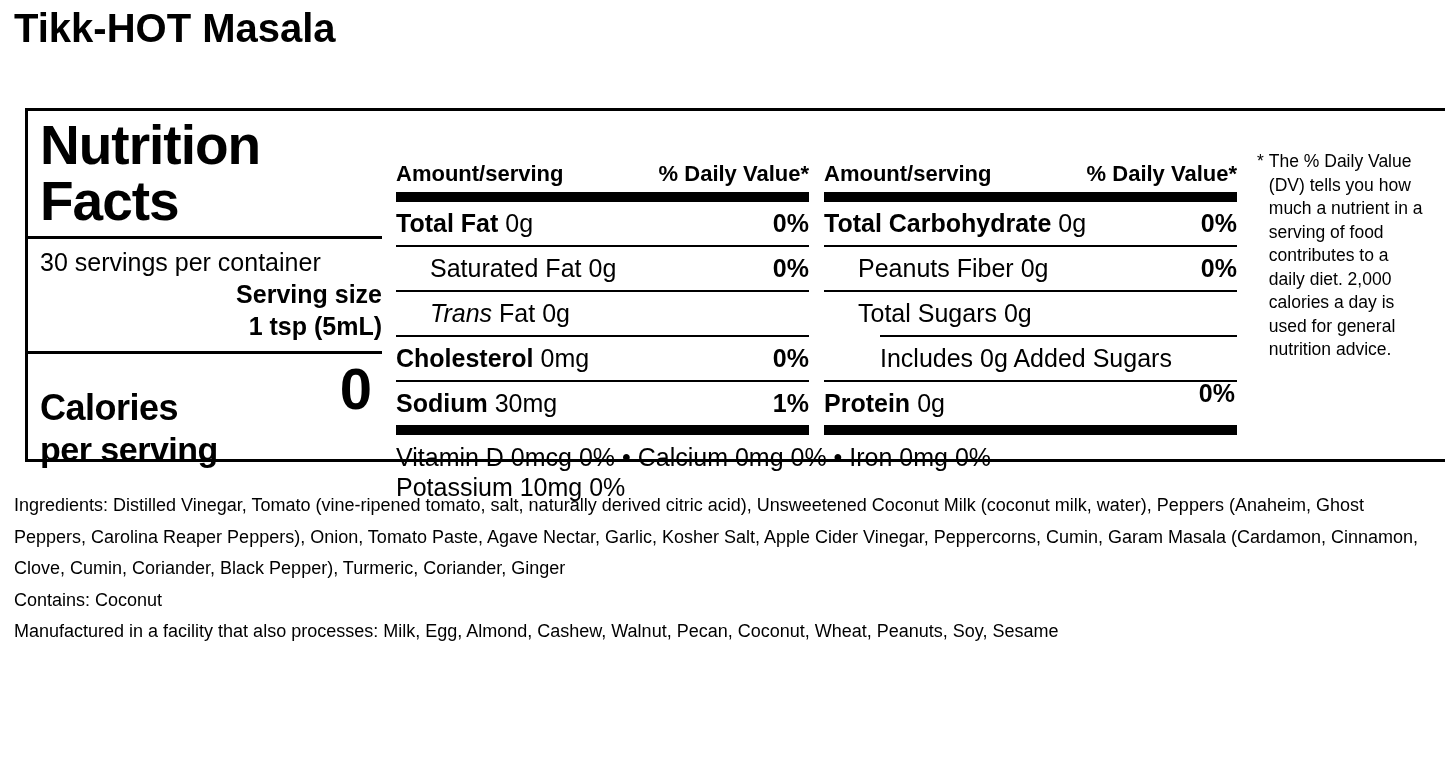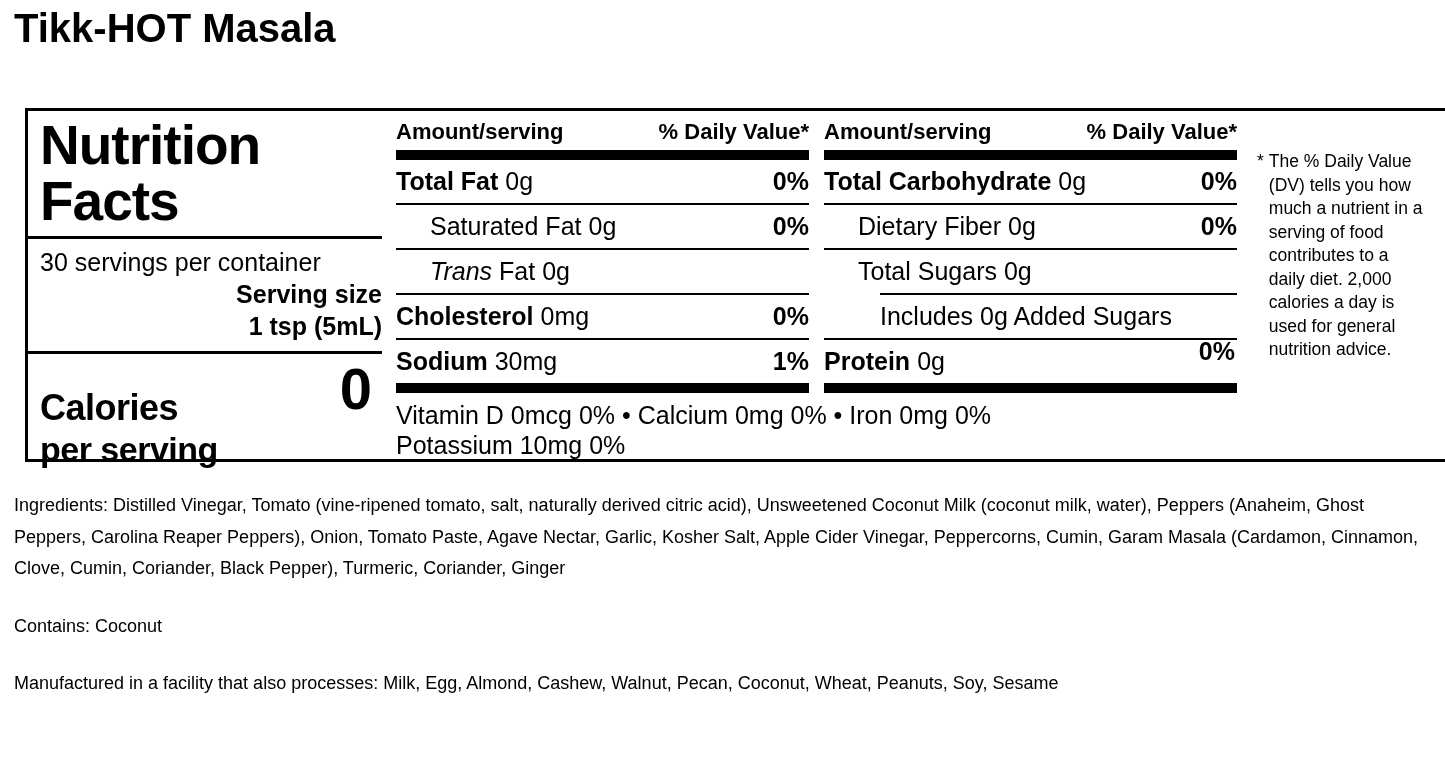--- a/index.html
+++ b/index.html
@@ -31,42 +31,42 @@
   .cal-row { margin-top: 9px; display: flex; justify-content: space-between; align-items: flex-start; }
   .cal-label { font-size: 36px; line-height: 34px; font-weight: 700; letter-spacing: -0.5px; margin-top: 28px; }
   .cal-sub { font-size: 34px; line-height: 26px; font-weight: 700; letter-spacing: -0.5px; margin-top: 11px; }
   .cal-value { font-size: 58px; line-height: 52px; font-weight: 700; margin-right: 10px; }
 
   
   .nf-mid { width: 841px; padding-top: 3px; flex: none; }
   .nf-cols { display: flex; column-gap: 15px; }
   .nf-col { width: 413px; flex: none; }
   .col-head { height: 36px; display: flex; justify-content: space-between; align-items: flex-end;
-              font-size: 22px; font-weight: 700; padding-bottom: 5px; }
+              font-size: 22px; font-weight: 700; padding-bottom: 5px; margin-top: 42px; }
   .bar { height: 10px; background: #000; }
   .nrow { height: 43px; display: flex; justify-content: space-between; align-items: center;
           font-size: 25px; position: relative; }
   .rule { height: 2px; background: #000; }
   .rule.ind-rule { margin-left: 56px; }
   .nm b, .dv { font-weight: 700; }
   .amt { margin-left: 7px; }
   .ind { margin-left: 34px; }
   .ind2 { margin-left: 56px; }
   .dv-drop { position: absolute; right: 2px; top: 42px; z-index: 2; font-size: 25px; }
   .vitamins { margin-top: 7px; font-size: 25px; line-height: 30px; }
 
   
   .nf-foot { flex: 1; padding: 39px 6px 0 20px; font-size: 17.5px; line-height: 23.5px; display: flex; }
   .nf-foot .ast { margin-right: 5px; }
   .nf-foot p { width: 160px; }
 
   
   .bottom-text { position: absolute; left: 14px; top: 490px; width: 1408px;
                  font-size: 18px; line-height: 31.5px; }
-  .bottom-text p + p { margin-top: 26px; }
+  .bottom-text p + p { }
 </style>
 </head>
 <body>
 
 <h1 class="product-title">Tikk-HOT Masala</h1>
 
 <div class="nf-box">
 
   <div class="nf-left">
     <div class="nf-title">
@@ -135,21 +135,21 @@
         </div>
         <div class="bar"></div>
 
         <div class="nrow">
           <span class="nm"><b>Total Carbohydrate</b><span class="amt">0g</span></span>
           <span class="dv">0%</span>
         </div>
         <div class="rule"></div>
 
         <div class="nrow">
-          <span class="nm ind"><span>Dietary Fiber</span><span class="amt">0g</span></span>
+          <span class="nm ind"><span>Peanuts Fiber</span><span class="amt">0g</span></span>
           <span class="dv">0%</span>
         </div>
         <div class="rule"></div>
 
         <div class="nrow">
           <span class="nm ind"><span>Total Sugars</span><span class="amt">0g</span></span>
           <span class="dv"></span>
         </div>
         <div class="rule ind-rule"></div>
 

